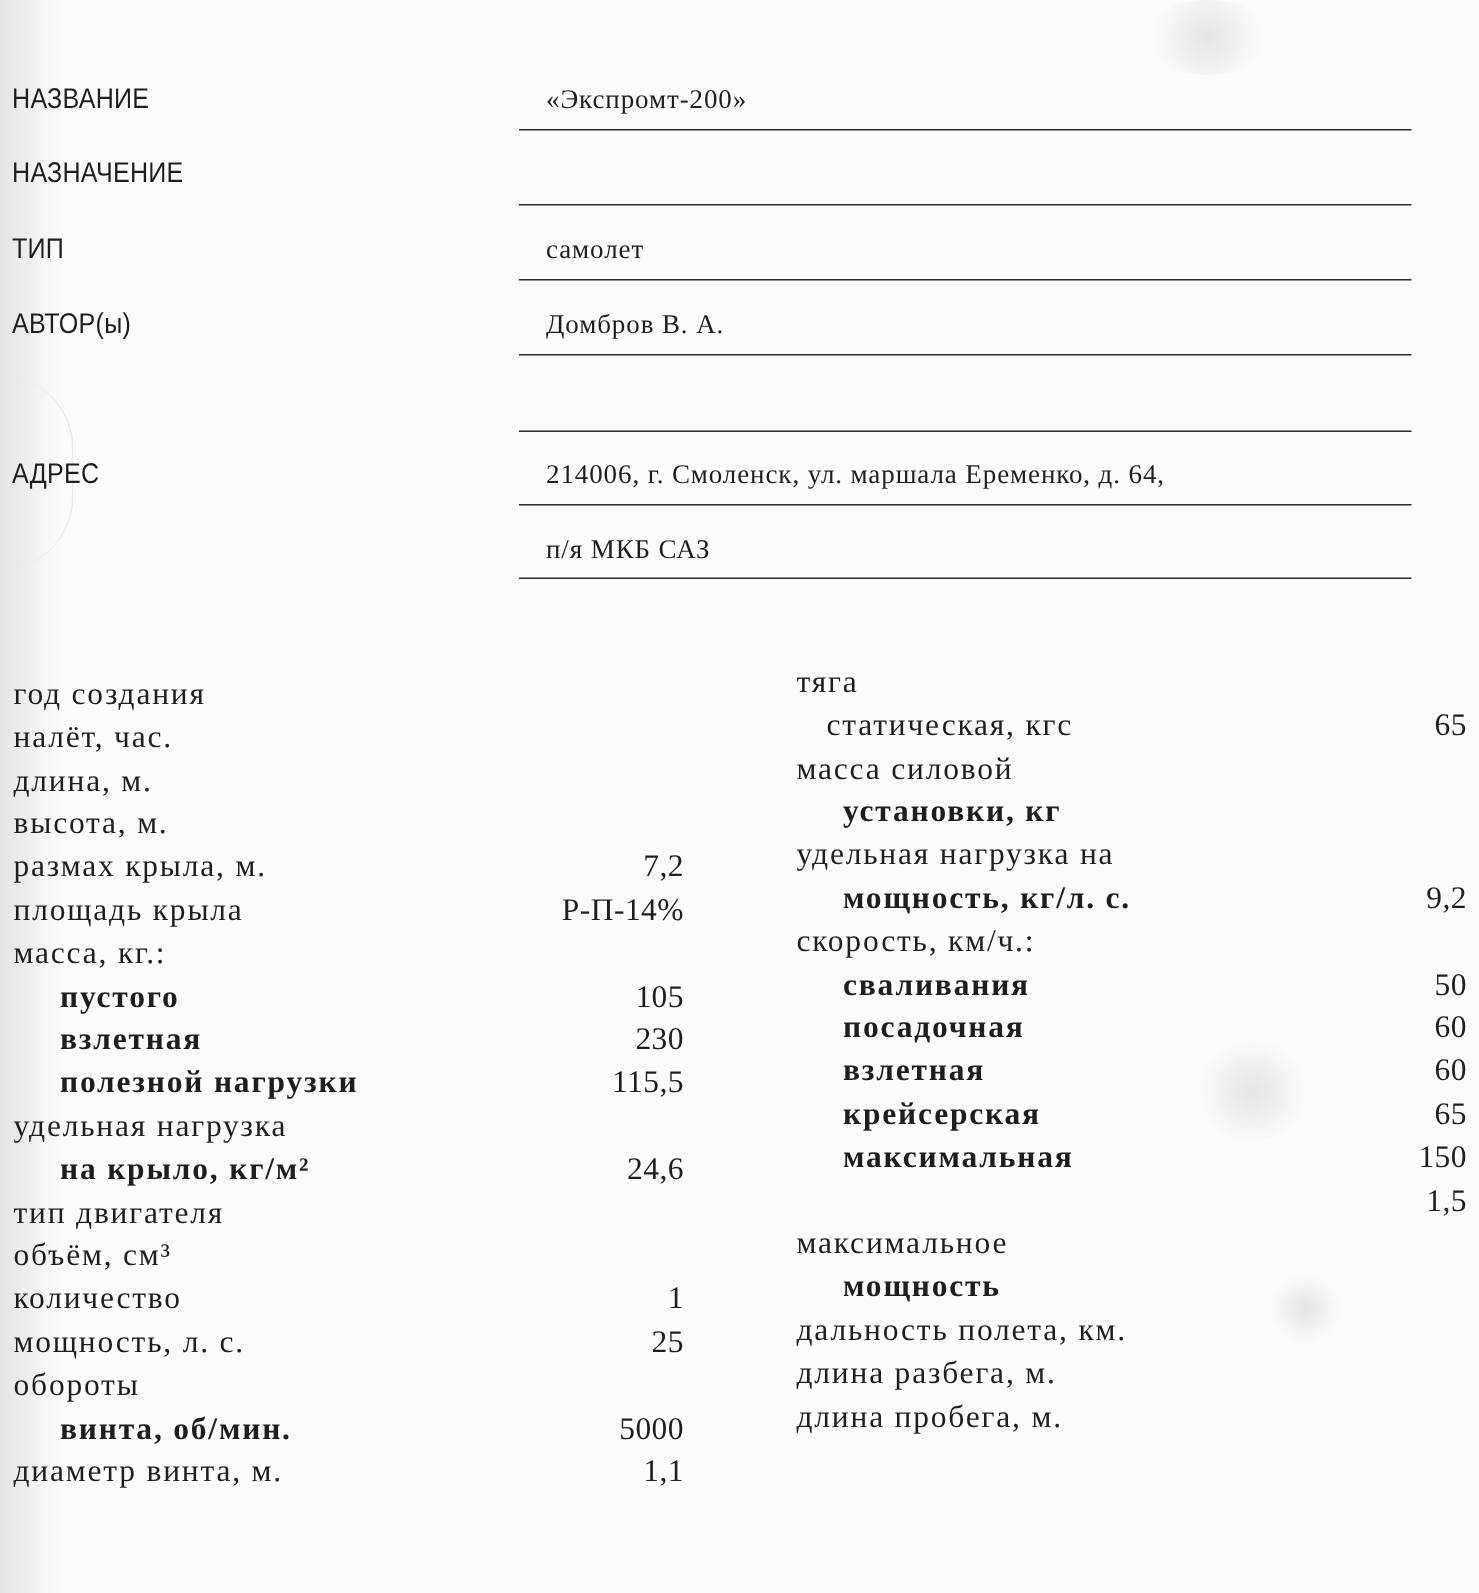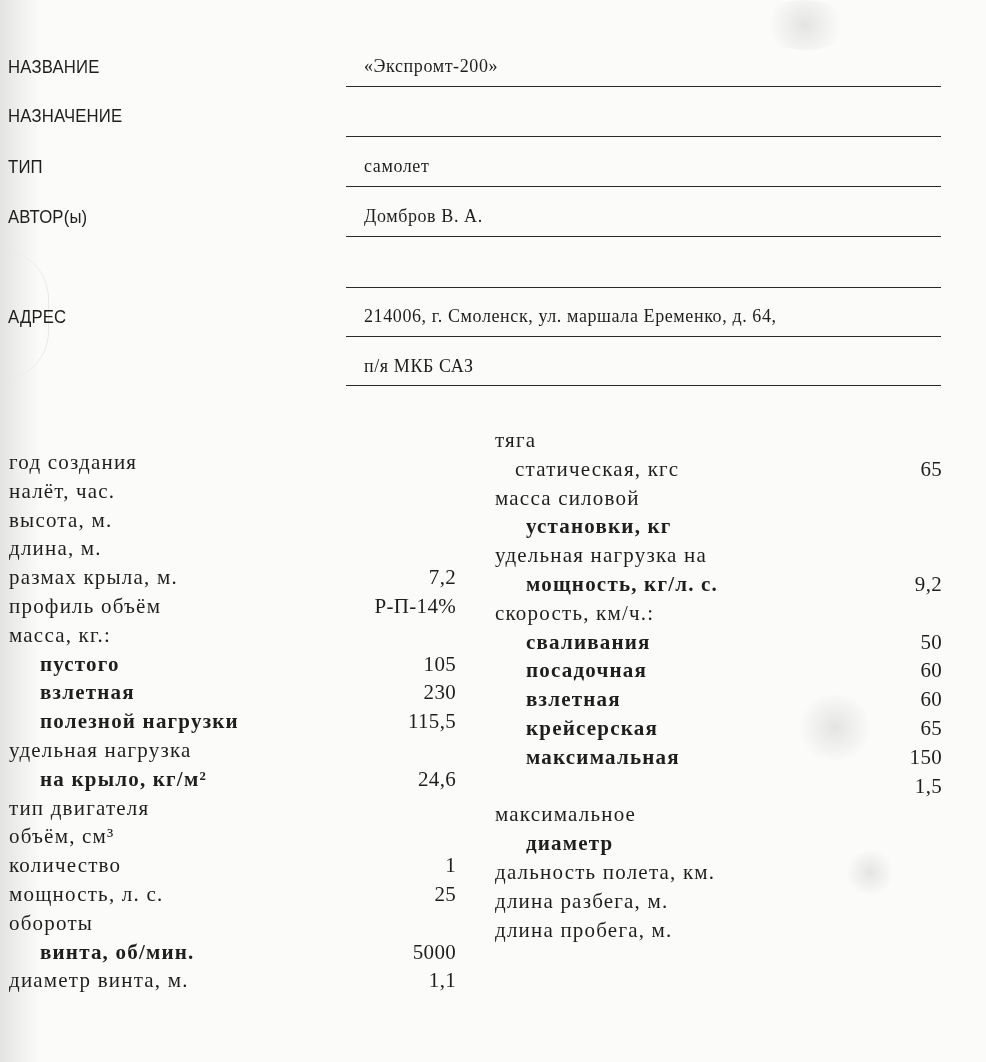--- a/index.html
+++ b/index.html
@@ -115,33 +115,33 @@
 <section class="spec-col" id="left-col">
   <div class="spec-row">
       <span class="lbl">год создания</span>
       <span class="val"></span>
     </div>
   <div class="spec-row">
       <span class="lbl">налёт, час.</span>
       <span class="val"></span>
     </div>
   <div class="spec-row">
+      <span class="lbl">длина, м.</span>
+      <span class="val"></span>
+    </div>
+  <div class="spec-row">
       <span class="lbl">высота, м.</span>
-      <span class="val"></span>
-    </div>
-  <div class="spec-row">
-      <span class="lbl">длина, м.</span>
       <span class="val"></span>
     </div>
   <div class="spec-row">
       <span class="lbl">размах крыла, м.</span>
       <span class="val">7,2</span>
     </div>
   <div class="spec-row">
-      <span class="lbl">профиль объём</span>
+      <span class="lbl">площадь крыла</span>
       <span class="val">Р-П-14%</span>
     </div>
   <div class="spec-row">
       <span class="lbl">масса, кг.:</span>
       <span class="val"></span>
     </div>
   <div class="spec-row indent">
       <span class="lbl">пустого</span>
       <span class="val">105</span>
     </div>
@@ -184,21 +184,21 @@
   <div class="spec-row indent">
       <span class="lbl">винта, об/мин.</span>
       <span class="val">5000</span>
     </div>
   <div class="spec-row">
       <span class="lbl">диаметр винта, м.</span>
       <span class="val">1,1</span>
     </div>
 </section>
 
-<section class="spec-col" id="right-col" style="top:426px;">
+<section class="spec-col" id="right-col" style="top:440px;margin-left:36px;">
   <div class="spec-row">
       <span class="lbl">тяга</span>
       <span class="val"></span>
     </div>
   <div class="spec-row indent-sm">
       <span class="lbl">статическая, кгс</span>
       <span class="val">65</span>
     </div>
   <div class="spec-row">
       <span class="lbl">масса силовой</span>
@@ -241,21 +241,21 @@
       <span class="val">150</span>
     </div>
   <div class="spec-row">
       <span class="val">1,5</span>
     </div>
   <div class="spec-row">
       <span class="lbl">максимальное</span>
       <span class="val"></span>
     </div>
   <div class="spec-row indent">
-      <span class="lbl">диаметр</span>
+      <span class="lbl">мощность</span>
       <span class="val"></span>
     </div>
   <div class="spec-row">
       <span class="lbl">дальность полета, км.</span>
       <span class="val"></span>
     </div>
   <div class="spec-row">
       <span class="lbl">длина разбега, м.</span>
       <span class="val"></span>
     </div>

